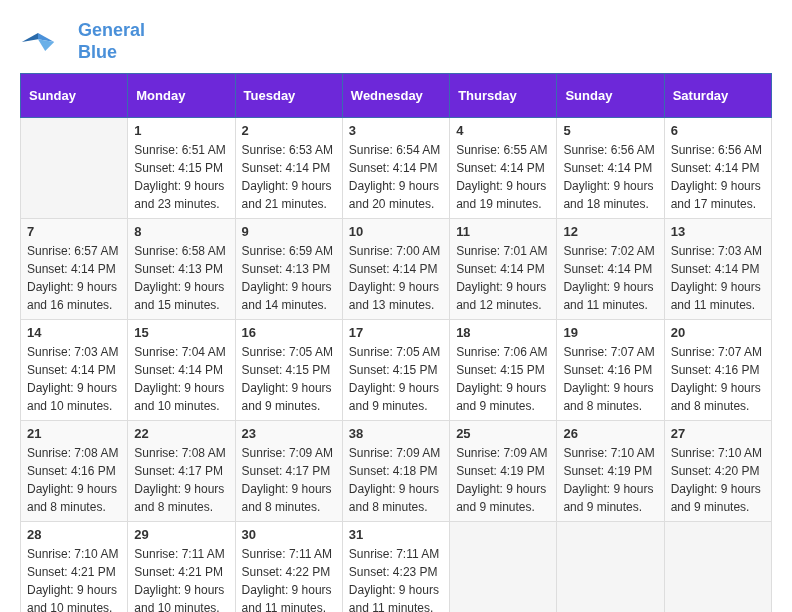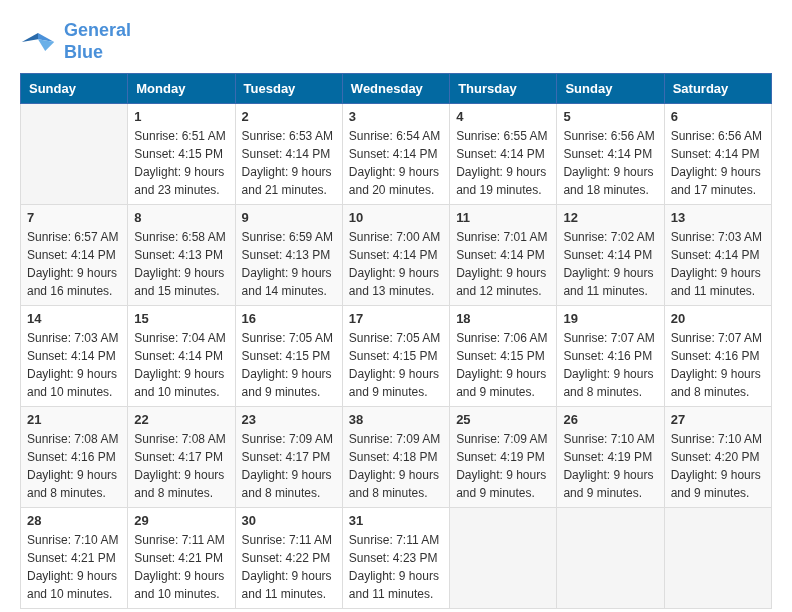--- a/index.html
+++ b/index.html
@@ -12,21 +12,21 @@
     }
     .header {
       display: flex;
       align-items: flex-start;
       justify-content: space-between;
       margin-bottom: 10px;
     }
     .logo {
       display: flex;
       align-items: center;
-      gap: 8px;
+      gap: 22px;
     }
     .logo-text {
       font-size: 18px;
       font-weight: bold;
       color: #333;
       line-height: 1.2;
     }
     .logo-text span {
       color: #4a90d9;
     }
@@ -45,24 +45,24 @@
     .location {
       font-size: 14px;
       color: #555;
     }
     .calendar {
       width: 100%;
       border-collapse: collapse;
       border: 1px solid #ccc;
     }
     .calendar th {
-      background-color: #0369a1;
+      background-color: #6d28d9;
       color: white;
       text-align: left;
-      padding: 7px 8px;
+      padding: 14px 8px;
       font-size: 13px;
       font-weight: bold;
       border: 1px solid #3a6ab0;
     }
     .calendar td {
       vertical-align: top;
       border: 1px solid #ddd;
       padding: 5px 6px;
       width: 107px;
       min-height: 80px;

